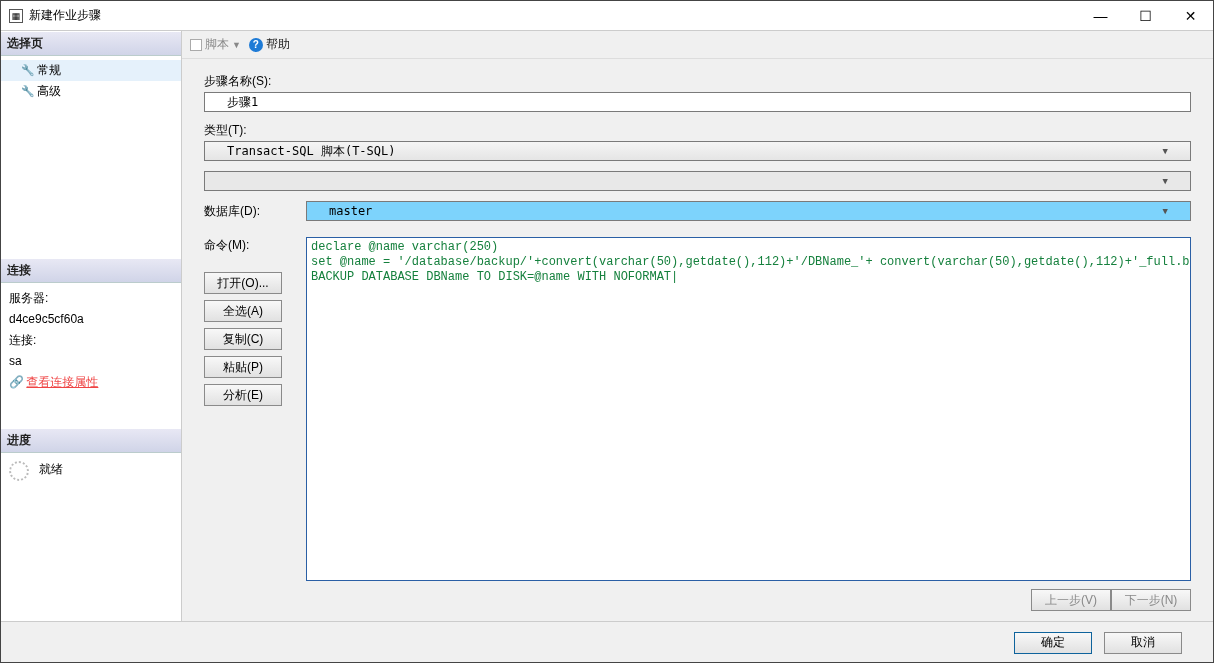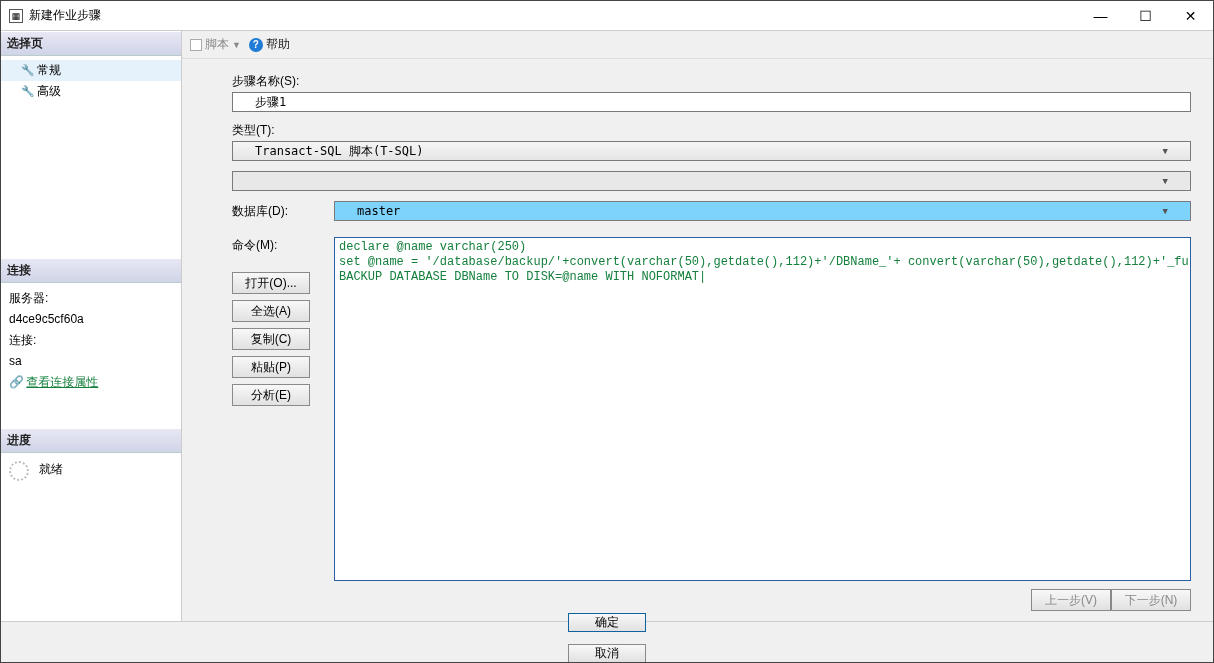--- a/index.html
+++ b/index.html
@@ -10,51 +10,51 @@
 .titlebar .tbtn { width: 45px; height: 29px; display: flex; align-items: center; justify-content: center; font-size: 14px; cursor: pointer; }
 .main { display: flex; height: 590px; }
 .sidebar { width: 180px; background: #f0f0f0; display: flex; flex-direction: column; }
 .side-section-head { background: linear-gradient(#e8e8f4,#d0d4e8); border-top: 1px solid #fff; border-bottom: 1px solid #bcc; padding: 3px 6px; font-weight: bold; color: #222; }
 .side-body { background: #fff; padding: 4px 0; flex: 0 0 auto; }
 .side-item { padding: 2px 6px 2px 20px; display: flex; align-items: center; cursor: pointer; font-size: 12px; }
 .side-item.active { background: #e5f1fb; }
 .side-item .sicon { width: 12px; margin-right: 4px; color: #555; font-size: 11px; }
 .side-gap { flex: 1; background: #fff; }
 .conn-body { background: #fff; padding: 6px 8px; font-size: 12px; line-height: 1.6; }
-.conn-body a { color: #15803d; text-decoration: underline; cursor: pointer; }
+.conn-body a { color: #ef4444; text-decoration: underline; cursor: pointer; }
 .conn-row { margin-bottom: 2px; }
 .conn-icon { display: inline-block; width: 14px; color: #555; }
 .progress-body { background: #fff; padding: 8px; display: flex; align-items: center; flex: 1; align-items: flex-start; }
 .spinner { width: 20px; height: 20px; border: 2px dotted #bbb; border-radius: 50%; margin-right: 10px; flex-shrink: 0; }
 .content { flex: 1; background: #f0f0f0; display: flex; flex-direction: column; border-left: 1px solid #ccc; }
 .toolbar { height: 28px; display: flex; align-items: center; padding: 0 8px; gap: 8px; border-bottom: 1px solid #ddd; }
 .toolbar .tool { display: flex; align-items: center; gap: 3px; color: #888; cursor: default; font-size: 12px; }
 .toolbar .tool.help { color: #222; cursor: pointer; }
 .toolbar .dd { font-size: 9px; color: #888; }
 .helpicon { width: 14px; height: 14px; border-radius: 50%; background: #1e7bd6; color: #fff; display: flex; align-items: center; justify-content: center; font-size: 10px; font-weight: bold; }
 .scripticon { width: 12px; height: 12px; border: 1px solid #aaa; background: #fff; position: relative; }
-.form-area { flex: 1; padding: 14px 22px 10px 22px; display: flex; flex-direction: column; margin-left: 28px; }
+.form-area { flex: 1; padding: 14px 22px 10px 22px; display: flex; flex-direction: column; }
 .form-row { margin-bottom: 10px; }
 .form-label { font-size: 12px; margin-bottom: 2px; }
 .text-input, .combo { width: 100%; height: 20px; border: 1px solid #7a7a7a; background: #fff; font-family: "SimSun","Microsoft YaHei",monospace; font-size: 12px; padding: 1px 22px; }
 .combo { display: flex; align-items: center; justify-content: space-between; background: linear-gradient(#f5f5f5,#e5e5e5); cursor: pointer; }
 .combo.white { background: #7dd3fc; }
 .combo .arrow { font-size: 9px; color: #555; }
 .combo.disabled { background: #e8e8e8; color: #666; }
 .cmd-section { display: flex; gap: 16px; flex: 1; margin-top: 6px; }
 .cmd-left { width: 86px; display: flex; flex-direction: column; }
 .cmd-left .form-label { margin-bottom: 18px; }
 .cmd-btn { width: 78px; height: 22px; margin-bottom: 6px; background: linear-gradient(#f8f8f8,#e1e1e1); border: 1px solid #8a8a8a; font-size: 12px; cursor: pointer; display: flex; align-items: center; justify-content: center; font-family: inherit; }
 .cmd-textarea-wrap { flex: 1; display: flex; flex-direction: column; }
 .db-row { display: flex; gap: 16px; align-items: center; margin-bottom: 10px; }
 .db-row .form-label { width: 86px; margin: 0; }
 .cmd-textarea { flex: 1; border: 1px solid #2a5fa5; background: #fff; font-family: "SimSun", "Courier New", monospace; font-size: 12px; padding: 2px 4px; resize: none; white-space: pre; overflow: auto; color: #15803d; line-height: 1.25; }
 .nav-row { display: flex; justify-content: flex-end; gap: 0; padding: 8px 0 0 0; }
 .nav-btn { width: 80px; height: 22px; background: linear-gradient(#f8f8f8,#e1e1e1); border: 1px solid #8a8a8a; font-size: 12px; color: #888; cursor: default; font-family: inherit; }
-.footer { height: 42px; border-top: 1px solid #ccc; display: flex; align-items: center; justify-content: flex-end; gap: 12px; padding: 0 31px; background: #f0f0f0; flex-direction: column; }
+.footer { height: 42px; border-top: 1px solid #ccc; display: flex; align-items: center; justify-content: flex-end; gap: 12px; padding: 0 31px; background: #f0f0f0; }
 .footer-btn { width: 78px; height: 22px; background: linear-gradient(#f8f8f8,#e1e1e1); border: 1px solid #8a8a8a; font-size: 12px; cursor: pointer; font-family: inherit; }
 .footer-btn.primary { border: 1px solid #0e639c; }
 </style>
 </head>
 <body>
 
 <div class="titlebar">
   <span class="ticon">▦</span>
   <span class="ttext">新建作业步骤</span>
   <div class="tbtn">—</div>

